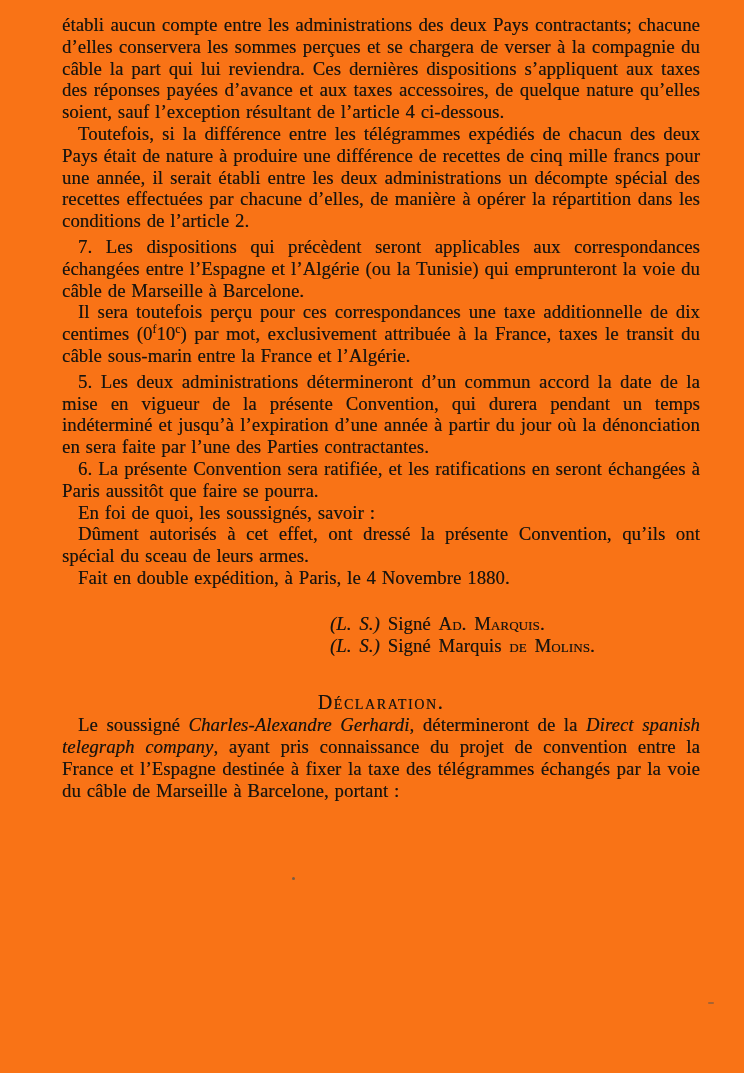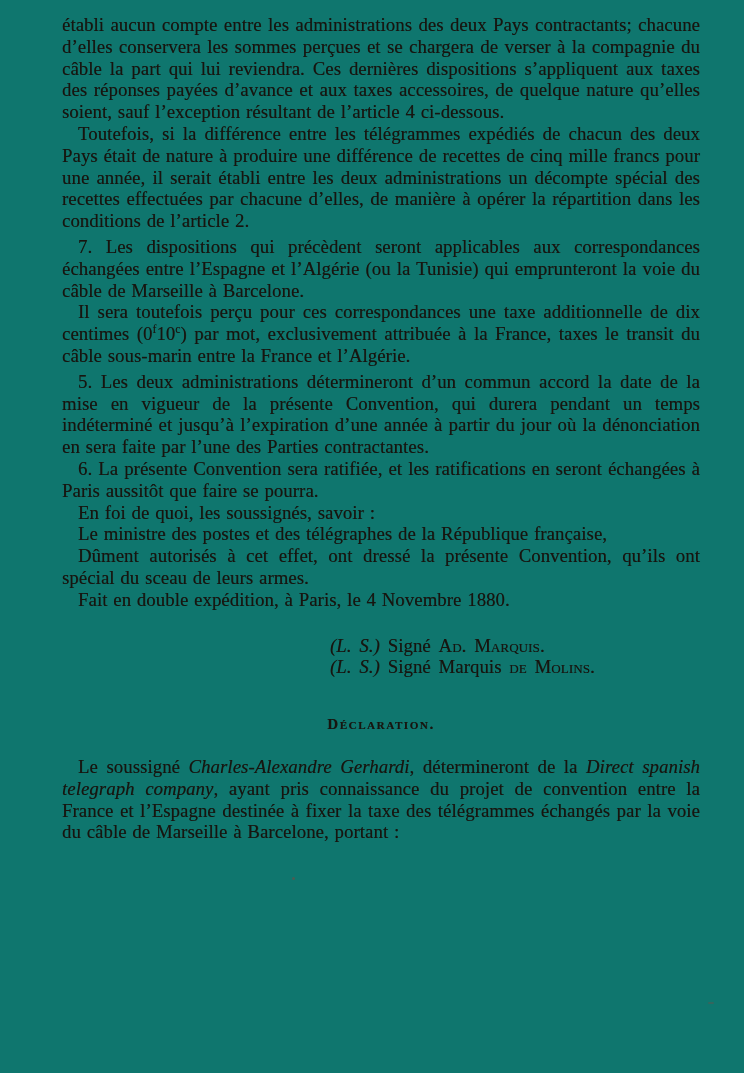--- a/index.html
+++ b/index.html
@@ -4,21 +4,21 @@
 <style>
   html, body {
     margin: 0;
     padding: 0;
     background: #fbfbf9;
   }
   .page {
     position: relative;
     width: 744px;
     height: 1073px;
-    background: #0f766e;
+    background: #f97316;
     overflow: hidden;
     font-family: "Liberation Serif", "DejaVu Serif", serif;
     color: #17140f;
   }
   .text-column {
     position: absolute;
     top: 14px;
     left: 62px;
     width: 638px;
   }
@@ -39,23 +39,22 @@
   .text-column p.signature {
     text-indent: 0;
     text-align: left;
     margin-left: 268px;
     word-spacing: 3px;
   }
   .text-column p.heading {
     text-indent: 0;
     text-align: center;
     margin-top: 36px;
-    margin-bottom: 20px;
-    font-size: 15px;
-    font-weight: bold;
+    font-size: 20px;
+    font-weight: normal;
     letter-spacing: 1.6px;
     word-spacing: 1px;
   }
   .it  { font-style: italic; }
   .sc  { font-variant: small-caps; }
   .sup { font-size: 0.62em; vertical-align: super; line-height: 0; }
   .artifact {
     position: absolute;
     background: #5a564e;
     border-radius: 50%;
@@ -69,21 +68,20 @@
 
 <div class="page">
   <div class="text-column" id="doc-body">
       <p class="no-indent"><span>établi aucun compte entre les administrations des deux Pays contractants; chacune d’elles conservera les sommes perçues et se chargera de verser à la compagnie du câble la part qui lui reviendra. Ces dernières dispositions s’appliquent aux taxes des réponses payées d’avance et aux taxes accessoires, de quelque nature qu’elles soient, sauf l’exception résultant de l’article 4 ci-dessous.</span></p>
       <p><span>Toutefois, si la différence entre les télégrammes expédiés de chacun des deux Pays était de nature à produire une différence de recettes de cinq mille francs pour une année, il serait établi entre les deux administrations un décompte spécial des recettes effectuées par chacune d’elles, de manière à opérer la répartition dans les conditions de l’article 2.</span></p>
       <p class="gap-s"><span>7. Les dispositions qui précèdent seront applicables aux correspondances échangées entre l’Espagne et l’Algérie (ou la Tunisie) qui emprunteront la voie du câble de Marseille à Barcelone.</span></p>
       <p><span>Il sera toutefois perçu pour ces correspondances une taxe additionnelle de dix centimes (0</span><span class="sup">f</span><span>10</span><span class="sup">c</span><span>) par mot, exclusivement attribuée à la France, taxes le transit du câble sous-marin entre la France et l’Algérie.</span></p>
       <p class="gap-s"><span>5. Les deux administrations détermineront d’un commun accord la date de la mise en vigueur de la présente Convention, qui durera pendant un temps indéterminé et jusqu’à l’expiration d’une année à partir du jour où la dénonciation en sera faite par l’une des Parties contractantes.</span></p>
       <p><span>6. La présente Convention sera ratifiée, et les ratifications en seront échangées à Paris aussitôt que faire se pourra.</span></p>
       <p class="gap-m"><span>En foi de quoi, les soussignés, savoir :</span></p>
-      <p class="gap-m"><span>Le ministre des postes et des télégraphes de la République française,</span></p>
       <p class="gap-m"><span>Dûment autorisés à cet effet, ont dressé la présente Convention, qu’ils ont spécial du sceau de leurs armes.</span></p>
       <p class="gap-m"><span>Fait en double expédition, à Paris, le 4 Novembre 1880.</span></p>
       <p class="signature no-indent gap-l"><span class="it">(L. S.)</span><span> Signé </span><span class="sc">Ad. Marquis</span><span>.</span></p>
       <p class="signature no-indent"><span class="it">(L. S.)</span><span> Signé Marquis </span><span class="sc">de Molins</span><span>.</span></p>
       <p class="heading no-indent"><span class="sc">Déclaration.</span></p>
       <p><span>Le soussigné </span><span class="it">Charles-Alexandre Gerhardi</span><span>, détermineront de la </span><span class="it">Direct spanish telegraph company</span><span>, ayant pris connaissance du projet de convention entre la France et l’Espagne destinée à fixer la taxe des télégrammes échangés par la voie du câble de Marseille à Barcelone, portant :</span></p>
     </div>
   <span class="artifact dot"></span>
   <span class="artifact dash"></span>
 </div>

